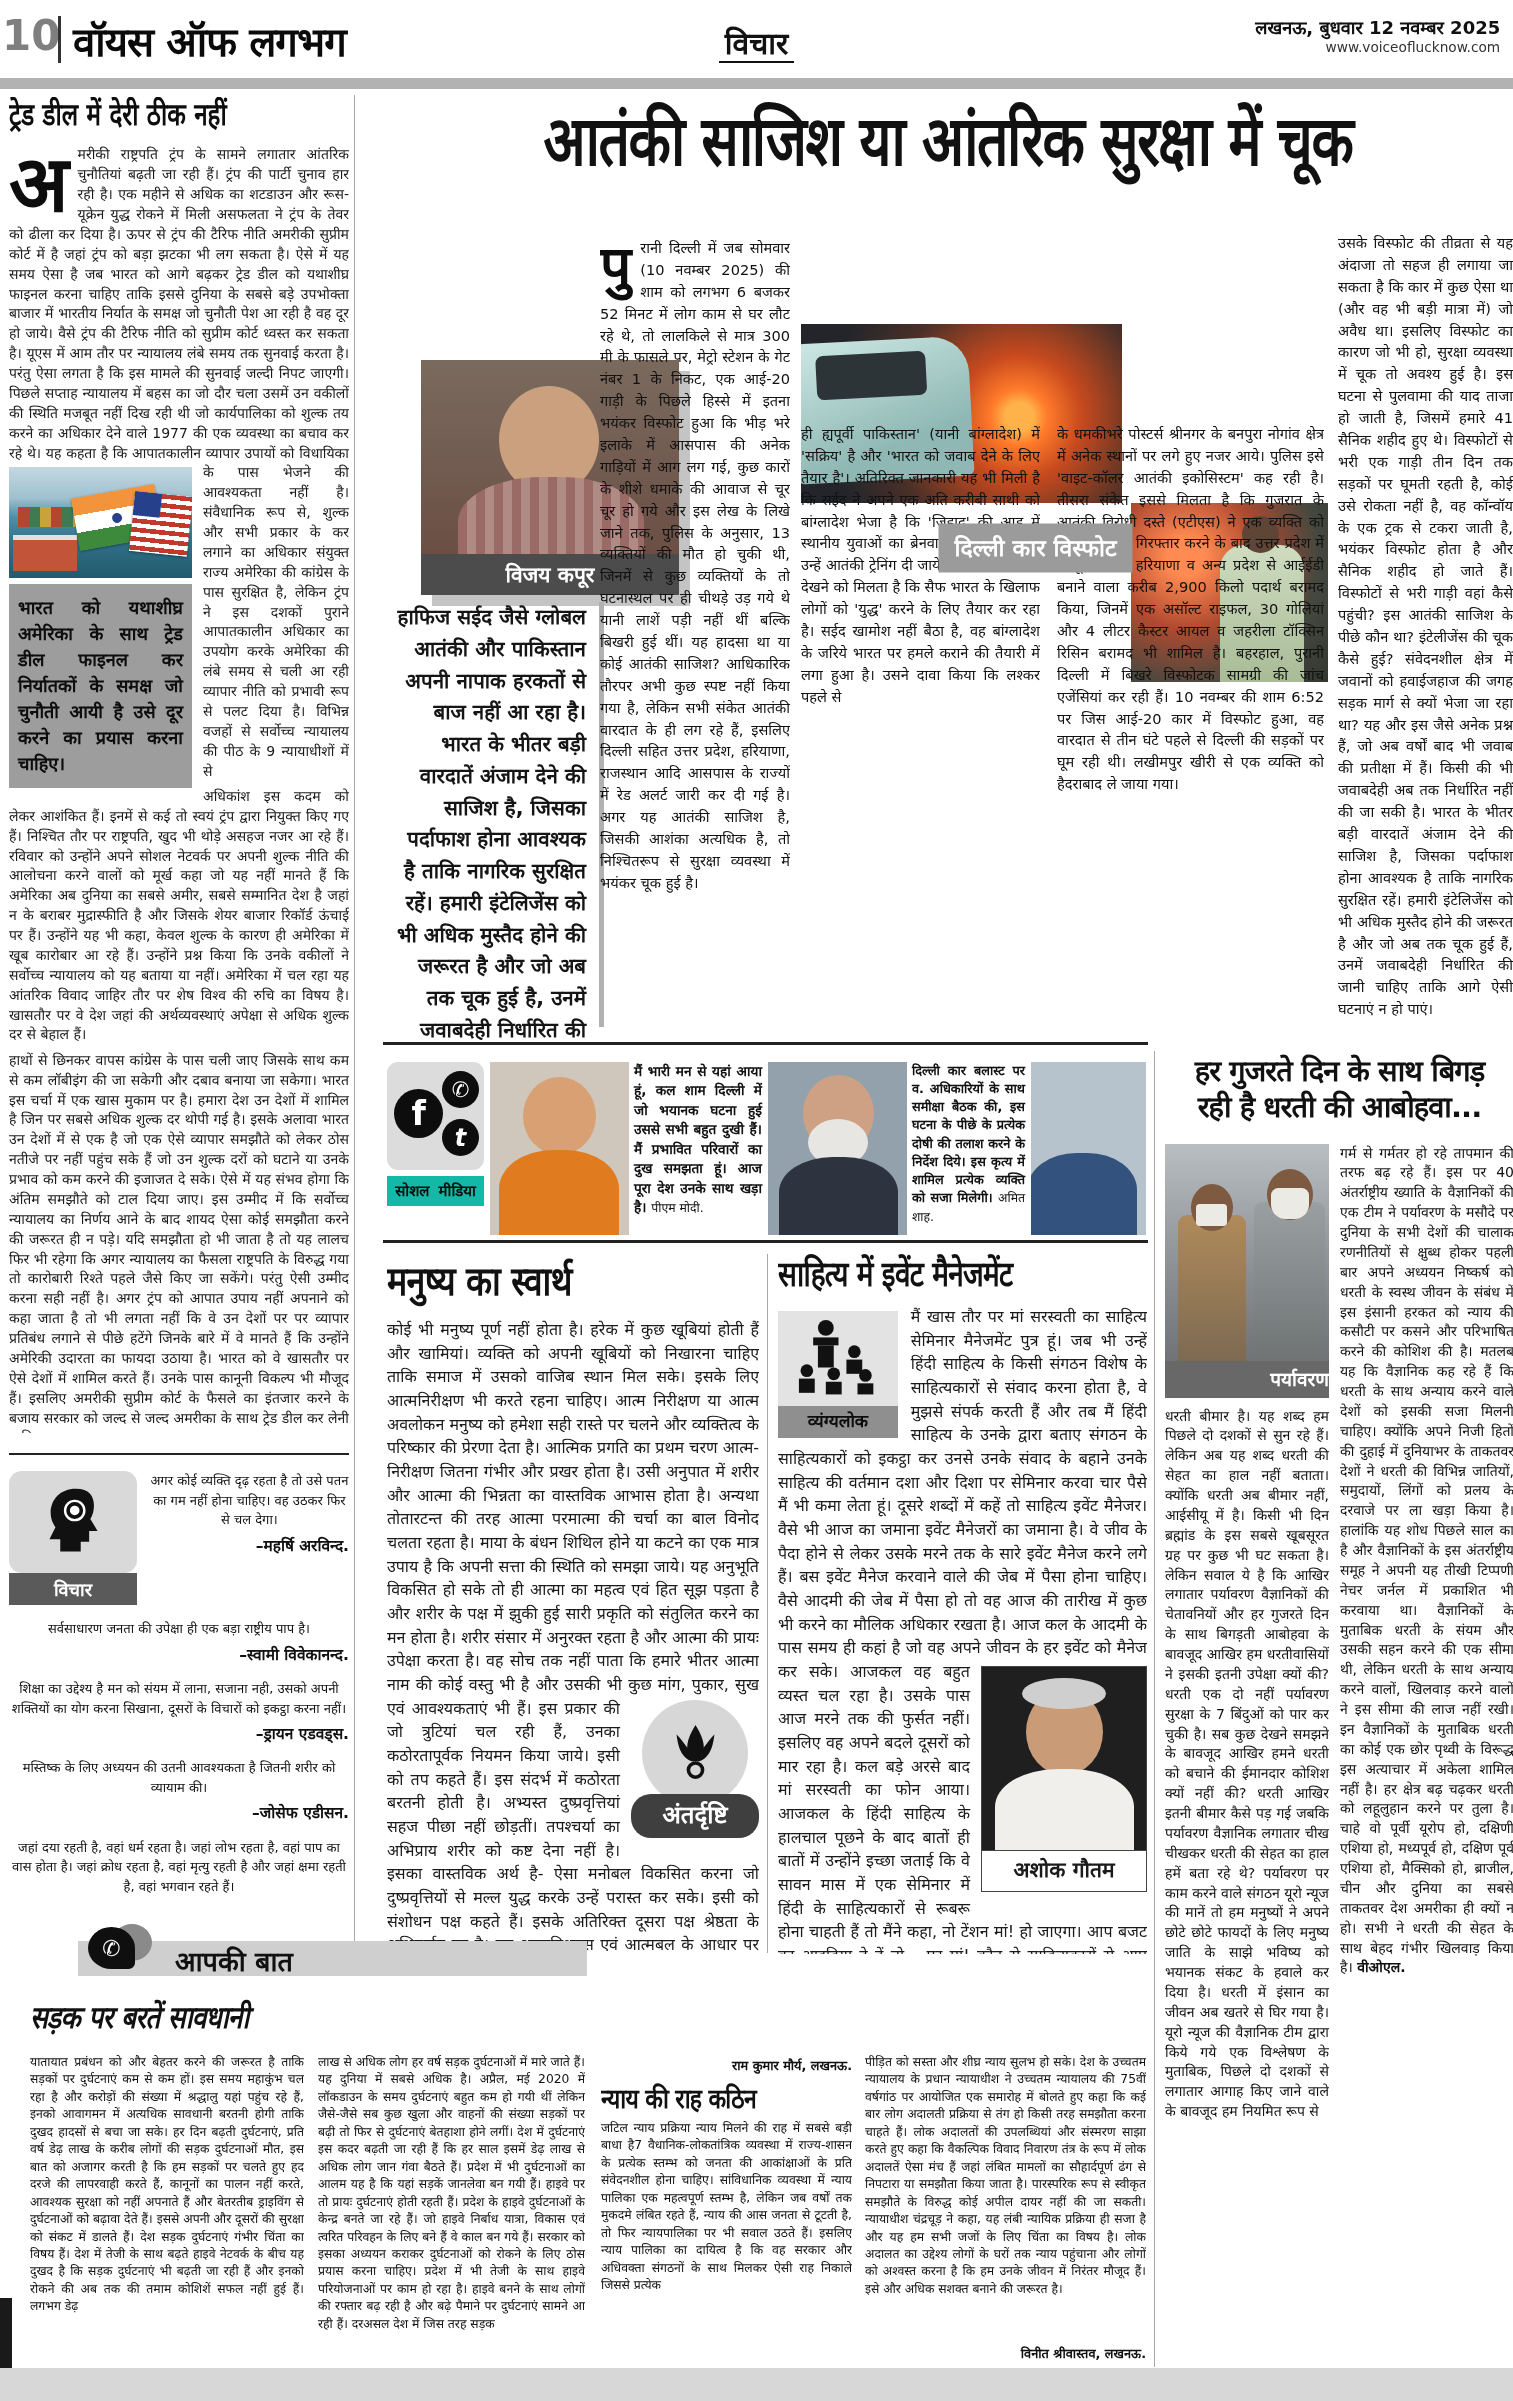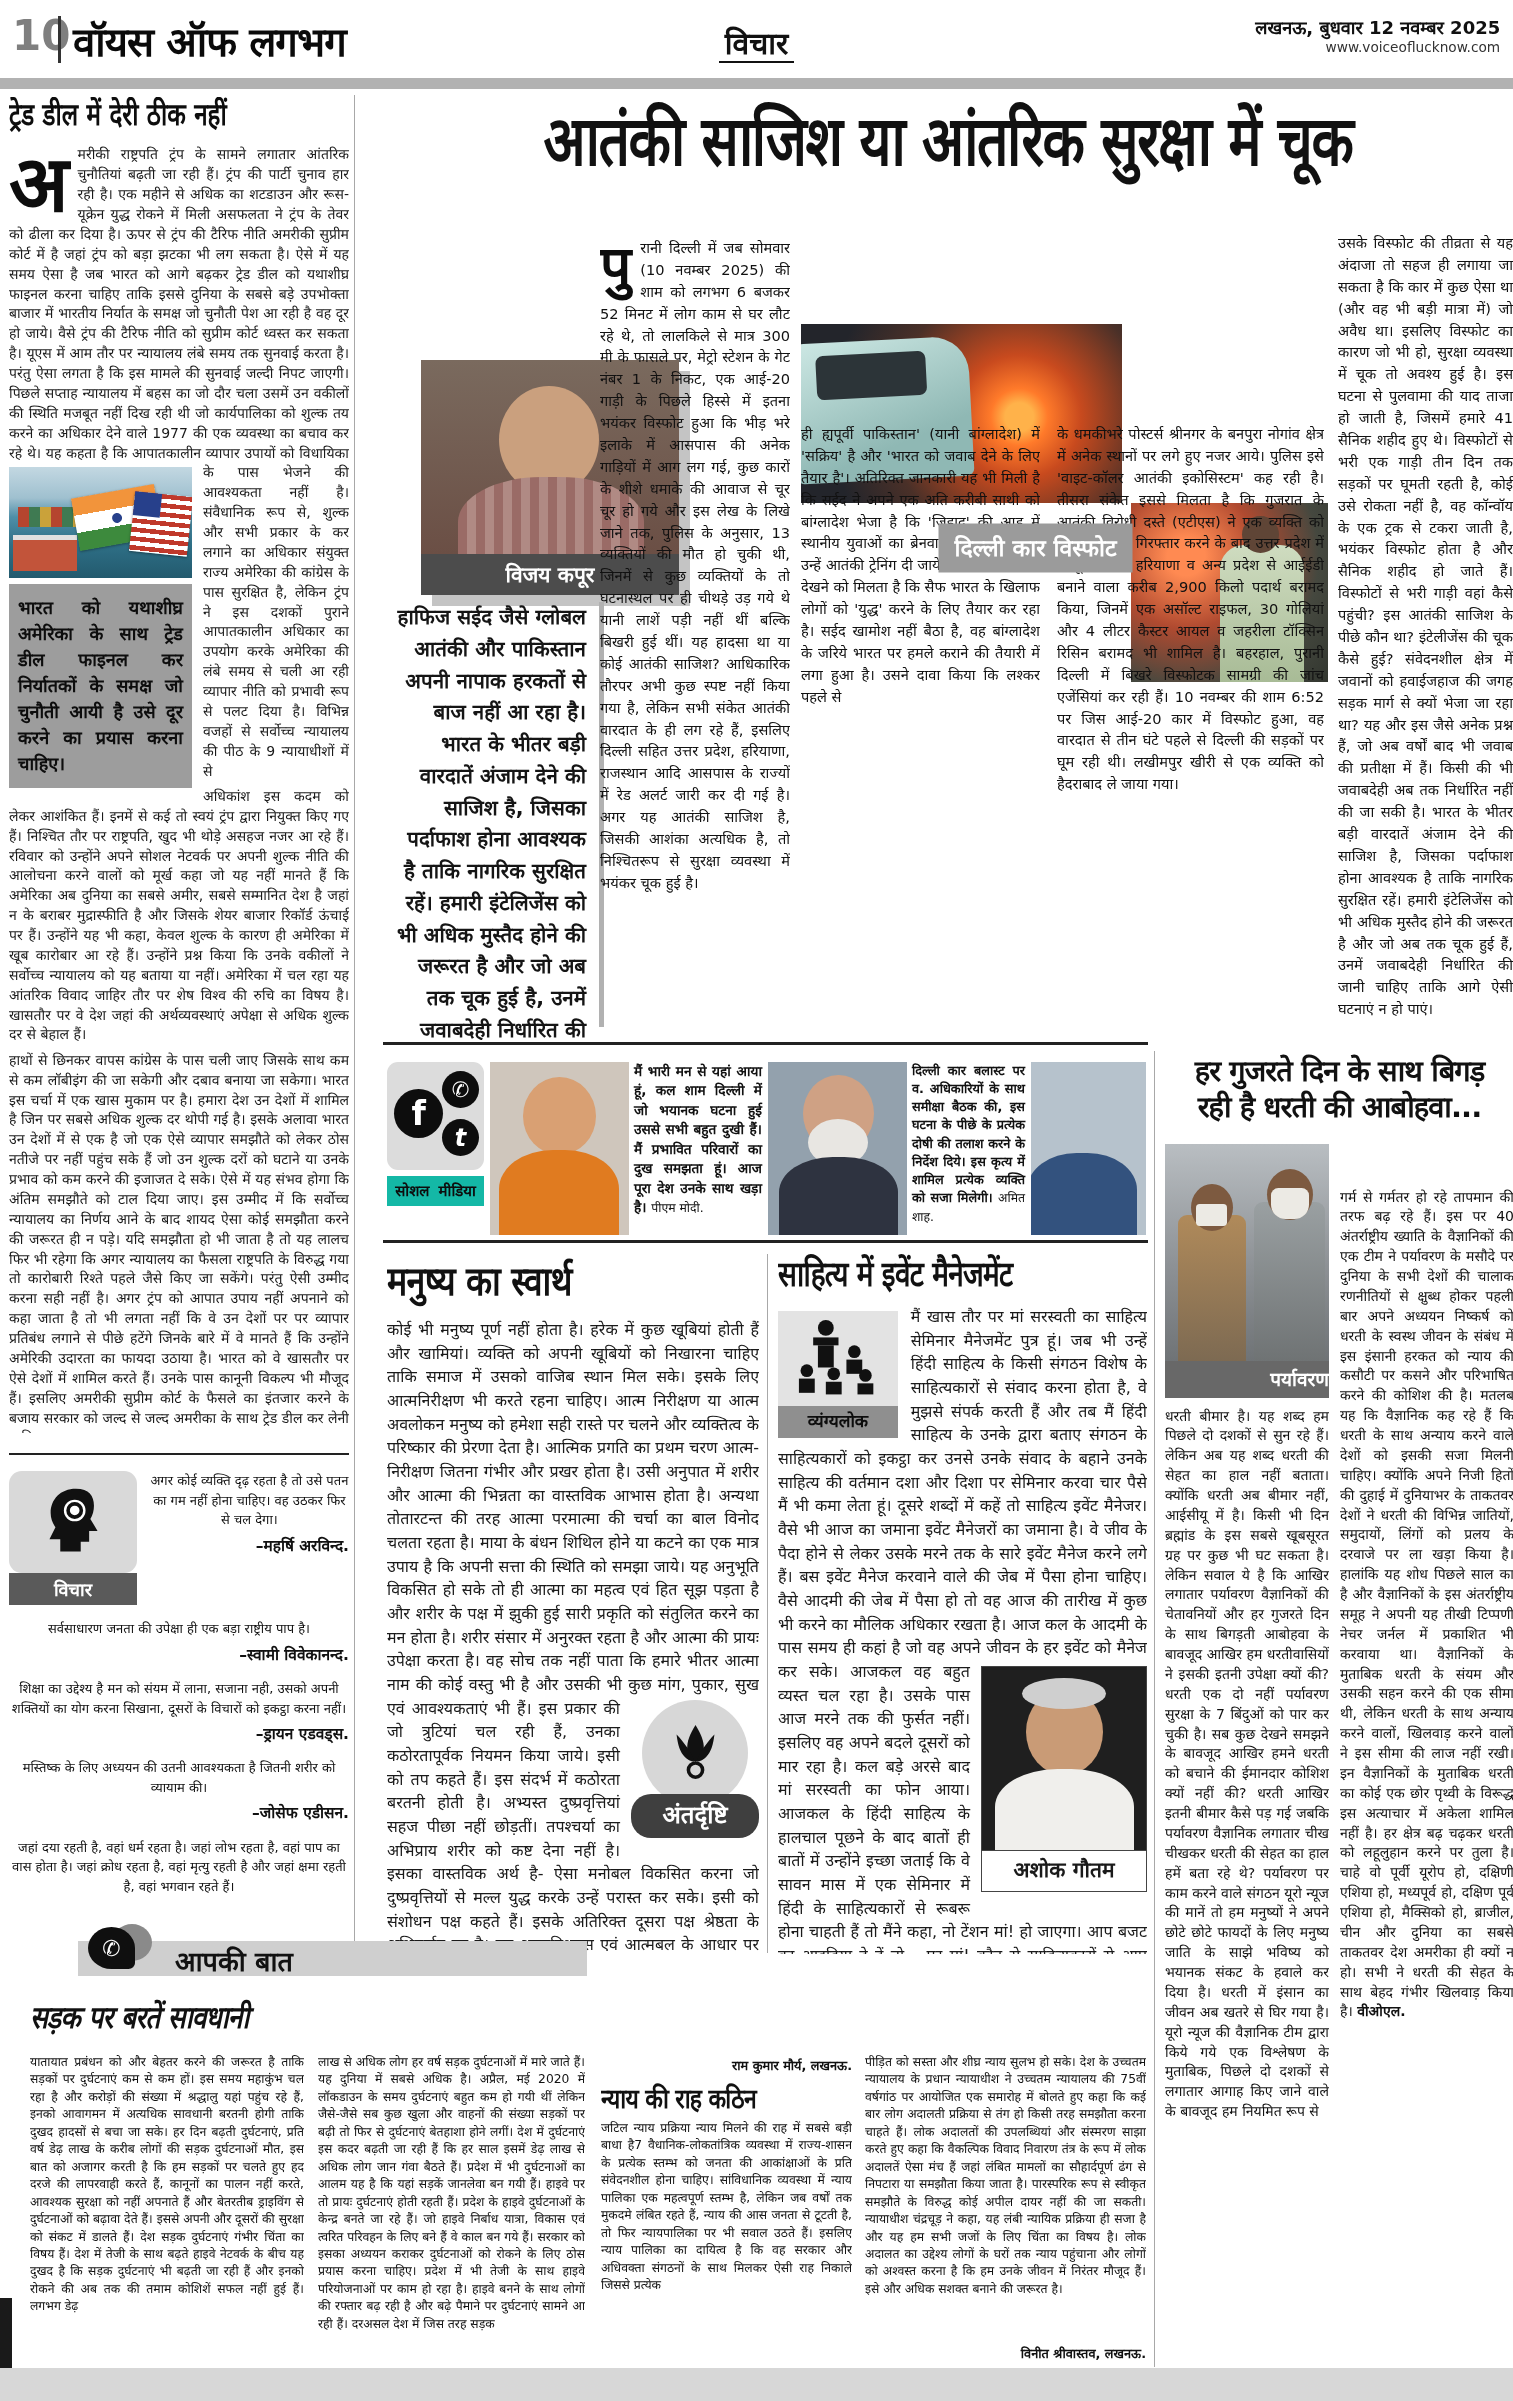--- a/index.html
+++ b/index.html
@@ -74,40 +74,40 @@
   .vy-card{float:left;width:120px;margin:5.5px 12.8px 5.5px 0;}
   .vy-body{background:#e3e3e3;height:95px;display:flex;align-items:center;justify-content:center;}
   .vy-label{background:#8f8f8f;color:#0d0d0d;font-weight:800;font-size:17.3px;text-align:center;padding:3.7px 0;}
   .ashok-card{float:right;width:164px;margin:5.5px 0 5.5px 11px;border:0.9px solid #444;}
   .ashok-photo{position:relative;height:183px;overflow:hidden;background:#1f1f1f;}
   .ashok-name{border-top:0.9px solid #444;font-size:21px;font-weight:900;text-align:center;padding:4.6px 0;background:#fff;}
   
   .env-headline{font-size:29px;font-weight:900;line-height:1.25;text-align:center;letter-spacing:-0.9px;}
   .env-photo{position:relative;height:217px;overflow:hidden;background:linear-gradient(180deg,#b9bec2 0%,#8e9296 55%,#6f7376 100%);}
   .env-cap{background:#686868;color:#fff;font-weight:800;font-size:19px;text-align:right;padding:5.5px 0;}
-  .env-txt{font-size:14px;line-height:1.42;margin-top:44px;}
+  .env-txt{font-size:14px;line-height:1.42;}
   .boy{position:absolute;border-radius:9px 9px 0 0;}
   .boy-head{position:absolute;border-radius:50%;background:#7d5a40;}
   .boy-mask{position:absolute;background:#eceae4;border-radius:3.7px;}
   
   .let-band{background:#cfcfcf;}
   .let-title{font-size:27px;font-weight:900;}
   .chat-ic{position:relative;width:64px;height:55px;}
   .chat-back{position:absolute;right:0;top:3.7px;width:40px;height:37px;border-radius:50% 50% 50% 12%;background:#8a8a8a;}
   .chat-front{position:absolute;left:0;top:7.3px;width:47px;height:42px;border-radius:50% 50% 14% 50%;background:#0f0f0f;color:#fff;display:flex;align-items:center;justify-content:center;font-size:22px;}
   .let-txt{font-size:12.3px;line-height:1.42;}
   .let-sign{font-size:12.8px;font-weight:800;text-align:right;margin-top:1.8px;}
   .footer-band{background:#d7d7d7;}
 </style>
 </head>
 <body>
 
 <div id="page">
 
-  <div class="abs" style="left:12px;top:11px;"><span class="pagenum">10</span></div>
+  <div class="abs" style="left:2px;top:11px;"><span class="pagenum">10</span></div>
   <div class="abs" style="left:58px;top:16.4px;width:2.7px;height:47px;background:#333;"></div>
   <div class="abs masthead" style="left:73px;top:12.8px;"><span>वॉयस ऑफ लगभग</span></div>
   <div class="abs" style="left:0;top:22px;width:1513px;text-align:center;"><span class="section-tag">विचार</span></div>
   <div class="abs" style="right:12.8px;top:14.6px;width:329px;">
     <div class="dateline">लखनऊ, बुधवार 12 नवम्बर 2025</div>
     <div class="website">www.voiceoflucknow.com</div>
   </div>
   <div class="abs grayband" style="left:0;top:78px;width:1513px;height:11px;"></div>
 
   <div class="abs rule-v" style="left:354px;top:95px;height:1851px;"></div>

